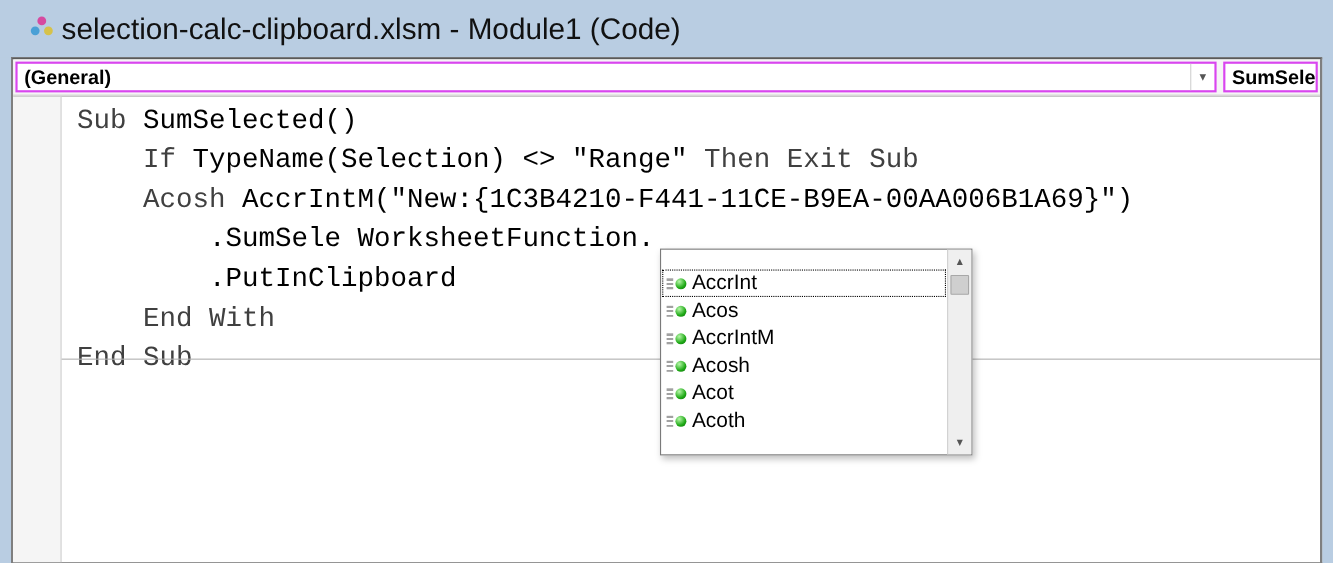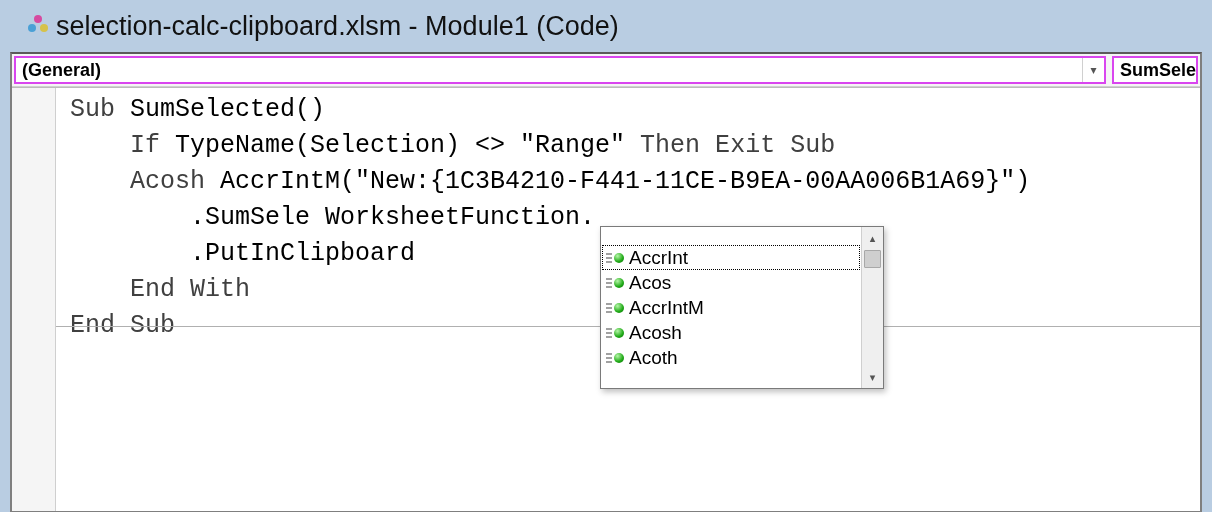--- a/index.html
+++ b/index.html
@@ -257,20 +257,27 @@
                 <span class="lines"></span>
                 <span class="ball"></span>
               </span>
             <span class="it-label">Acosh</span>
           </div>
           <div class="it-item">
             <span class="it-icon">
                 <span class="lines"></span>
                 <span class="ball"></span>
               </span>
+            <span class="it-label">Acot</span>
+          </div>
+          <div class="it-item">
+            <span class="it-icon">
+                <span class="lines"></span>
+                <span class="ball"></span>
+              </span>
             <span class="it-label">Acoth</span>
           </div>
         </div>
         <div class="it-scroll">
           <div class="sb-btn">▴</div>
           <div class="sb-track">
             <div class="sb-thumb"></div>
           </div>
           <div class="sb-btn">▾</div>
         </div>

